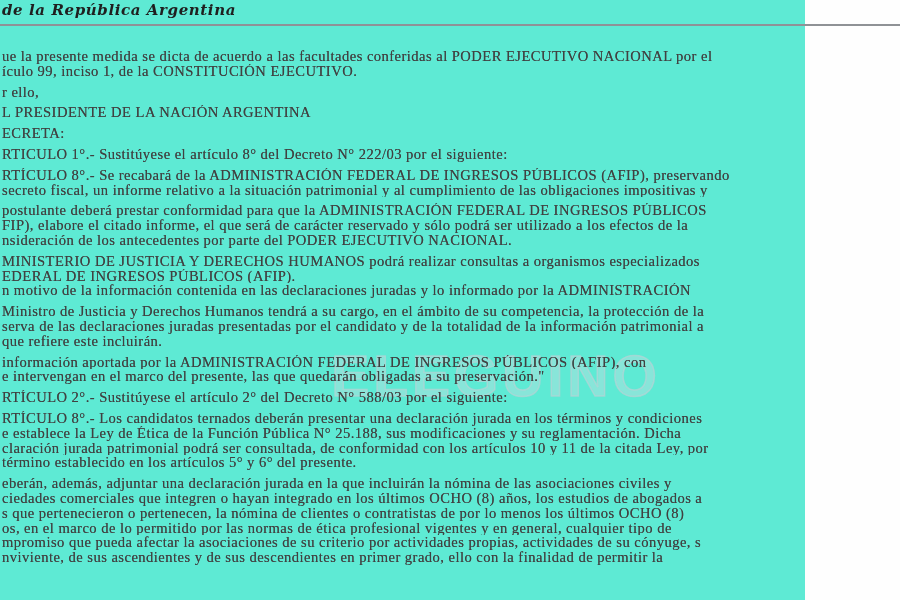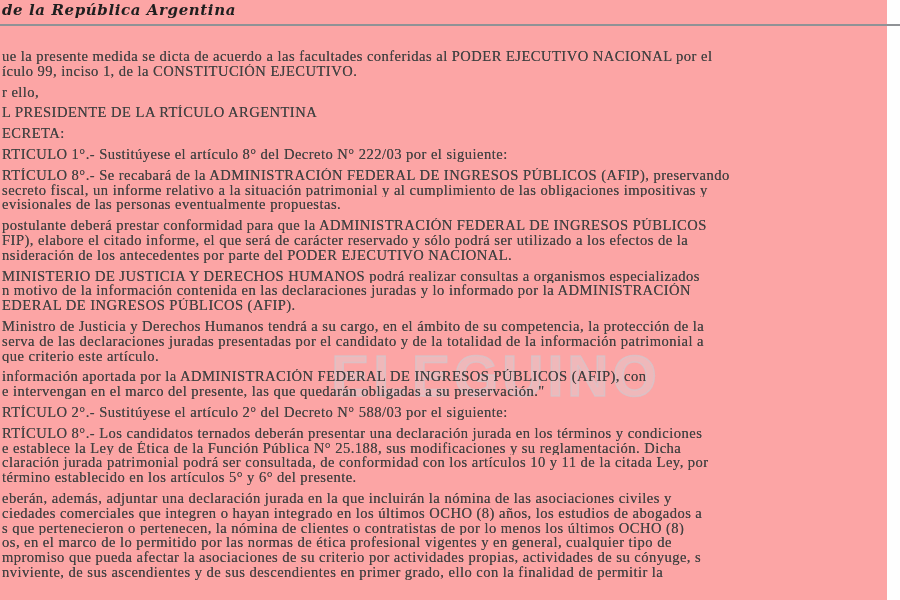--- a/index.html
+++ b/index.html
@@ -6,23 +6,23 @@
     margin: 0;
     padding: 0;
     width: 900px;
     height: 600px;
     background: #fefefe;
     overflow: hidden;
     font-family: "Liberation Sans", sans-serif;
   }
   .page {
     position: relative;
-    width: 887px;
+    width: 805px;
     height: 600px;
-    background: #fca5a5;
+    background: #5eead4;
   }
   .masthead {
     position: absolute;
     top: 1px;
     left: 2px;
     font-family: "DejaVu Serif", serif;
     font-style: italic;
     font-weight: bold;
     font-size: 15px;
     letter-spacing: 0.6px;
@@ -89,47 +89,46 @@
   <div class="watermark">ELEGUINO</div>
   <div class="doc-body" id="doc-body">
       <div class="paragraph">
         <div class="line">ue la presente medida se dicta de acuerdo a las facultades conferidas al PODER EJECUTIVO NACIONAL por el</div>
         <div class="line">ículo 99, inciso 1, de la CONSTITUCIÓN EJECUTIVO.</div>
       </div>
       <div class="paragraph">
         <div class="line">r ello,</div>
       </div>
       <div class="paragraph">
-        <div class="line">L PRESIDENTE DE LA RTÍCULO ARGENTINA</div>
+        <div class="line">L PRESIDENTE DE LA NACIÓN ARGENTINA</div>
       </div>
       <div class="paragraph">
         <div class="line">ECRETA:</div>
       </div>
       <div class="paragraph">
         <div class="line">RTICULO 1°.- Sustitúyese el artículo 8° del Decreto N° 222/03 por el siguiente:</div>
       </div>
       <div class="paragraph">
         <div class="line">RTÍCULO 8°.- Se recabará de la ADMINISTRACIÓN FEDERAL DE INGRESOS PÚBLICOS (AFIP), preservando</div>
         <div class="line">secreto fiscal, un informe relativo a la situación patrimonial y al cumplimiento de las obligaciones impositivas y</div>
-        <div class="line">evisionales de las personas eventualmente propuestas.</div>
       </div>
       <div class="paragraph">
         <div class="line">postulante deberá prestar conformidad para que la ADMINISTRACIÓN FEDERAL DE INGRESOS PÚBLICOS</div>
         <div class="line">FIP), elabore el citado informe, el que será de carácter reservado y sólo podrá ser utilizado a los efectos de la</div>
         <div class="line">nsideración de los antecedentes por parte del PODER EJECUTIVO NACIONAL.</div>
       </div>
       <div class="paragraph">
         <div class="line">MINISTERIO DE JUSTICIA Y DERECHOS HUMANOS podrá realizar consultas a organismos especializados</div>
+        <div class="line">EDERAL DE INGRESOS PÚBLICOS (AFIP).</div>
         <div class="line">n motivo de la información contenida en las declaraciones juradas y lo informado por la ADMINISTRACIÓN</div>
-        <div class="line">EDERAL DE INGRESOS PÚBLICOS (AFIP).</div>
       </div>
       <div class="paragraph">
         <div class="line">Ministro de Justicia y Derechos Humanos tendrá a su cargo, en el ámbito de su competencia, la protección de la</div>
         <div class="line">serva de las declaraciones juradas presentadas por el candidato y de la totalidad de la información patrimonial a</div>
-        <div class="line">que criterio este artículo.</div>
+        <div class="line">que refiere este incluirán.</div>
       </div>
       <div class="paragraph">
         <div class="line">información aportada por la ADMINISTRACIÓN FEDERAL DE INGRESOS PÚBLICOS (AFIP), con</div>
         <div class="line">e intervengan en el marco del presente, las que quedarán obligadas a su preservación."</div>
       </div>
       <div class="paragraph">
         <div class="line">RTÍCULO 2°.- Sustitúyese el artículo 2° del Decreto N° 588/03 por el siguiente:</div>
       </div>
       <div class="paragraph">
         <div class="line">RTÍCULO 8°.- Los candidatos ternados deberán presentar una declaración jurada en los términos y condiciones</div>

